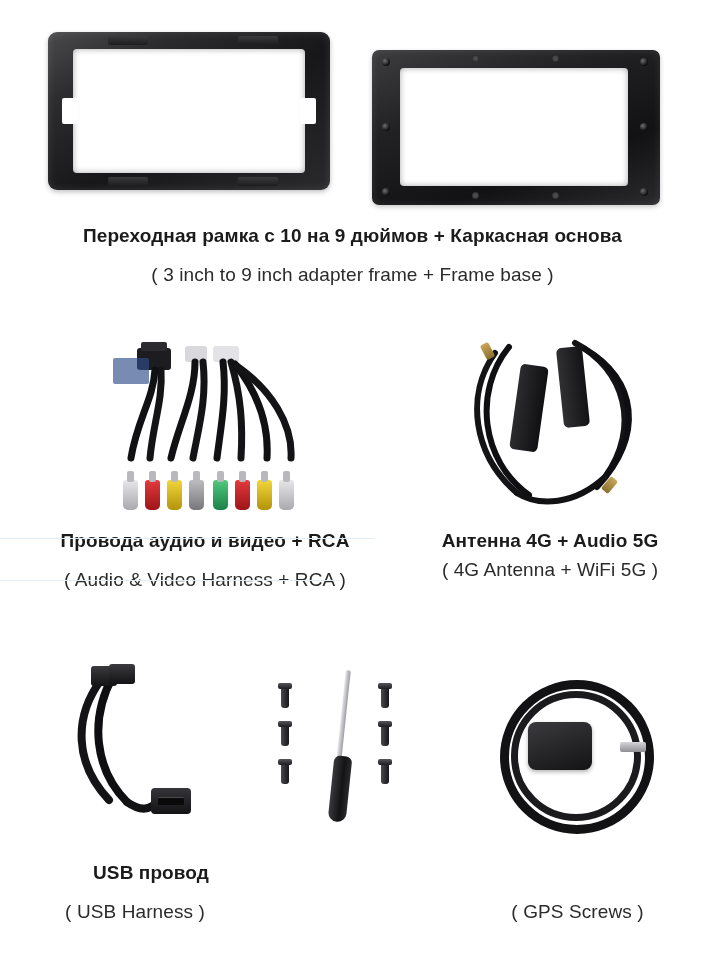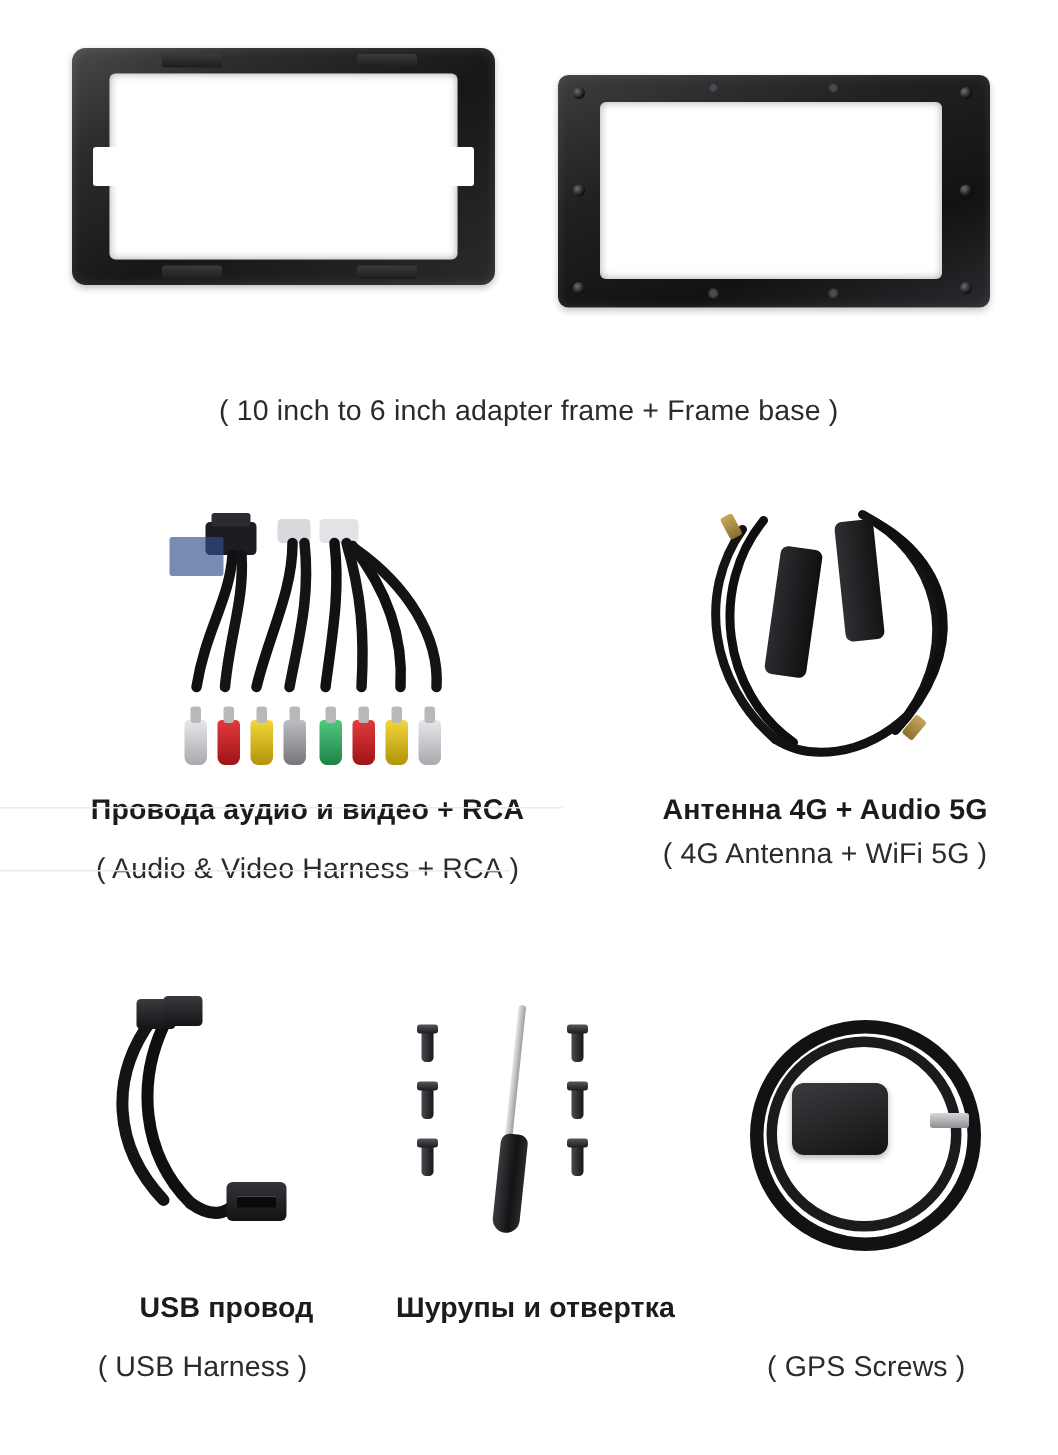--- a/index.html
+++ b/index.html
@@ -325,21 +325,22 @@
         <div class="fb-hole h5"></div>
         <div class="fb-hole h6"></div>
         <div class="fb-screw s1"></div>
         <div class="fb-screw s2"></div>
         <div class="fb-screw s3"></div>
         <div class="fb-screw s4"></div>
       </div>
 
     </div>
 
-    <div class="cap-en">( 10 inch to 6 inch adapter frame + Frame base )</div>
+    <div class="cap-ru">Переходная рамка с 10 на 9 дюймов + Каркасная основа</div>
+    <div class="cap-en">( 3 inch to 9 inch adapter frame + Frame base )</div>
   </div>
 
   <div class="sec2">
 
     <div class="harness">
       <svg width="250" height="150" viewBox="0 0 250 150">
         <rect x="42" y="8" width="34" height="22" rx="3" fill="#1d1d21"></rect>
         <rect x="46" y="2" width="26" height="9" rx="2" fill="#2b2b30"></rect>
         <rect x="90" y="6" width="22" height="16" rx="3" fill="#d9d9dd"></rect>
         <rect x="118" y="6" width="26" height="16" rx="3" fill="#e3e3e7"></rect>
@@ -415,17 +416,16 @@
 
     <div class="gps-wrap">
       <div class="gps-coil"></div>
       <div class="gps-coil2"></div>
       <div class="gps-puck"></div>
       <div class="gps-plug"></div>
     </div>
 
     <div class="cap-ru c1-ru">USB провод</div>
     <div class="cap-en c1-en">( USB Harness )</div>
-    <div class="cap-ru c2-ru">Шурупы и отвертка</div>
     <div class="cap-en c3-en">( GPS Screws )</div>
   </div>
 
 </div>
 
 </body></html>

